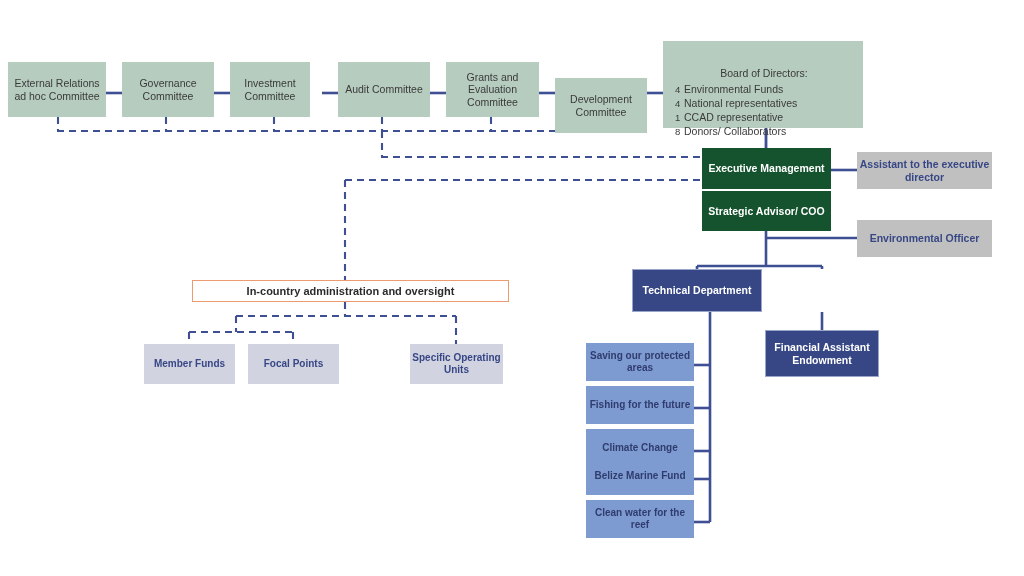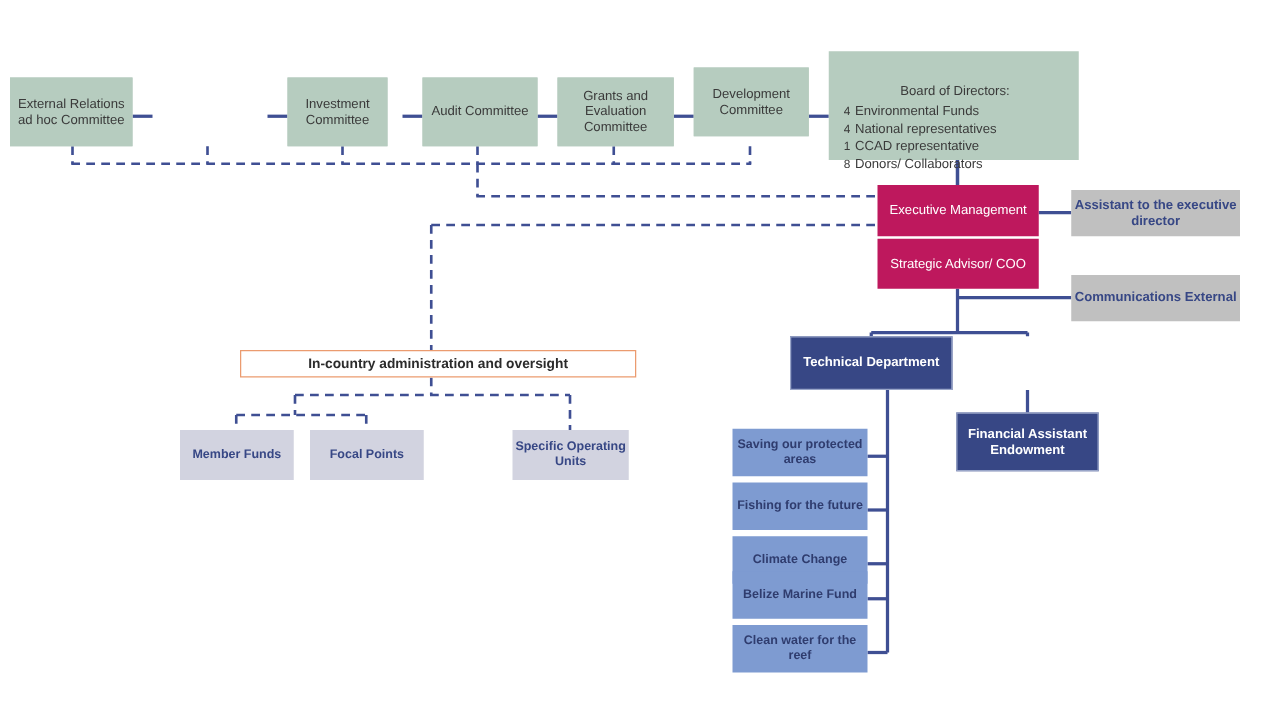--- a/index.html
+++ b/index.html
@@ -62,24 +62,24 @@
   .board-list .bl-num {
     width: 9px;
     flex: 0 0 9px;
     text-align: left;
     font-size: 9.5px;
   }
   .board-list .bl-txt { font-size: 10.5px; }
 
   
   .n-exec {
-    background: #be185d;
+    background: #14532d;
     color: #ffffff;
     font-size: 10.5px;
-    font-weight: normal;
+    font-weight: bold;
   }
   
   .n-support {
     background: #c0c0c0;
     color: #374785;
     font-size: 10.5px;
     font-weight: bold;
   }
   
   .n-dept {
@@ -177,30 +177,33 @@
         <line x1="189" y1="332" x2="293" y2="332"></line>
         <line x1="189" y1="332" x2="189" y2="344"></line>
         <line x1="293" y1="332" x2="293" y2="344"></line>
       </g>
     </g>
   </svg>
 
   <div class="node n-committee" style="left:8px;  top:62px; width:98px;  height:55px;">
     <span>External Relations ad hoc Committee</span>
   </div>
+  <div class="node n-committee" style="left:122px; top:62px; width:92px; height:55px;">
+    <span>Governance Committee</span>
+  </div>
   <div class="node n-committee" style="left:230px; top:62px; width:80px; height:55px;">
     <span>Investment Committee</span>
   </div>
   <div class="node n-committee" style="left:338px; top:62px; width:92px; height:55px;">
     <span>Audit Committee</span>
   </div>
   <div class="node n-committee" style="left:446px; top:62px; width:93px; height:55px;">
     <span>Grants and Evaluation Committee</span>
   </div>
-  <div class="node n-committee" style="left:555px; top:54px; width:92px; height:55px;justify-content:flex-end;">
+  <div class="node n-committee" style="left:555px; top:78px; width:92px; height:55px;justify-content:flex-end;">
     <span>Development Committee</span>
   </div>
 
   <div class="node n-board" style="left:663px; top:41px; width:200px; height:87px;">
     <div style="width:100%;">
       <div class="board-title">Board of Directors:</div>
       <div class="board-list">
         <div class="bl-row">
           <span class="bl-num">4</span>
           <span class="bl-txt">Environmental Funds</span>
@@ -225,21 +228,21 @@
     <span>Executive Management</span>
   </div>
   <div class="node n-exec" style="left:702px; top:191px; width:129px; height:40px;">
     <span>Strategic Advisor/ COO</span>
   </div>
 
   <div class="node n-support" style="left:857px; top:152px; width:135px; height:37px;">
     <span>Assistant to the executive director</span>
   </div>
   <div class="node n-support" style="left:857px; top:220px; width:135px; height:37px;">
-    <span>Communications External</span>
+    <span>Environmental Officer</span>
   </div>
 
   <div class="node n-dept" style="left:632px; top:269px; width:130px; height:43px;">
     <span>Technical Department</span>
   </div>
   <div class="node n-dept" style="left:765px; top:330px; width:114px; height:47px;">
     <span>Financial Assistant Endowment</span>
   </div>
 
   <div class="node n-program" style="left:586px; top:343px; width:108px; height:38px;">

